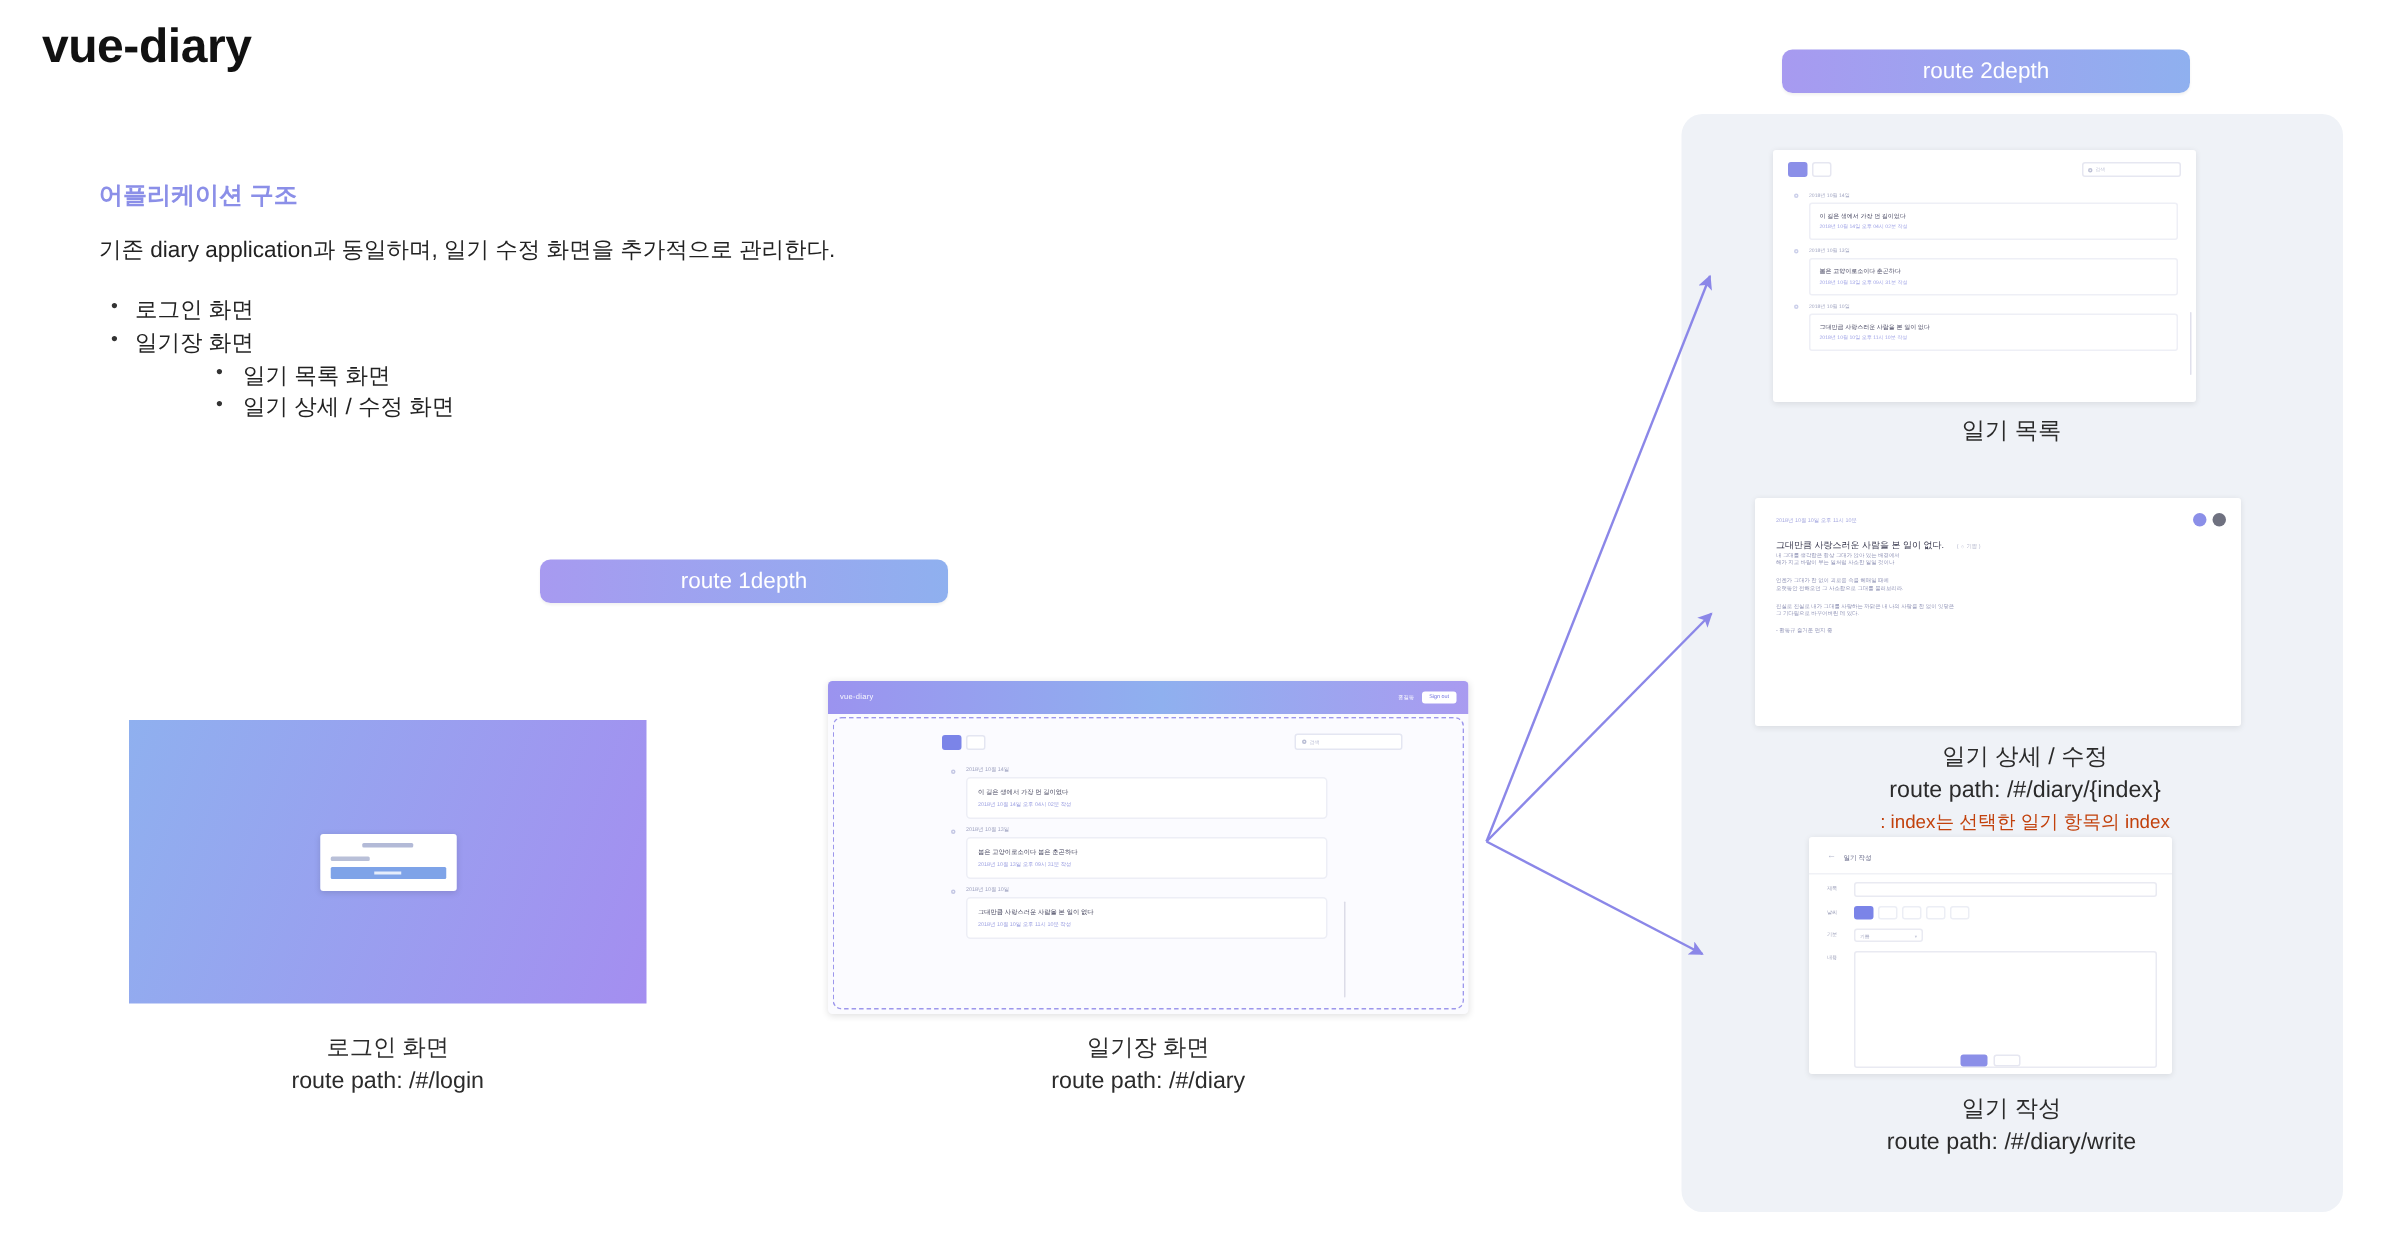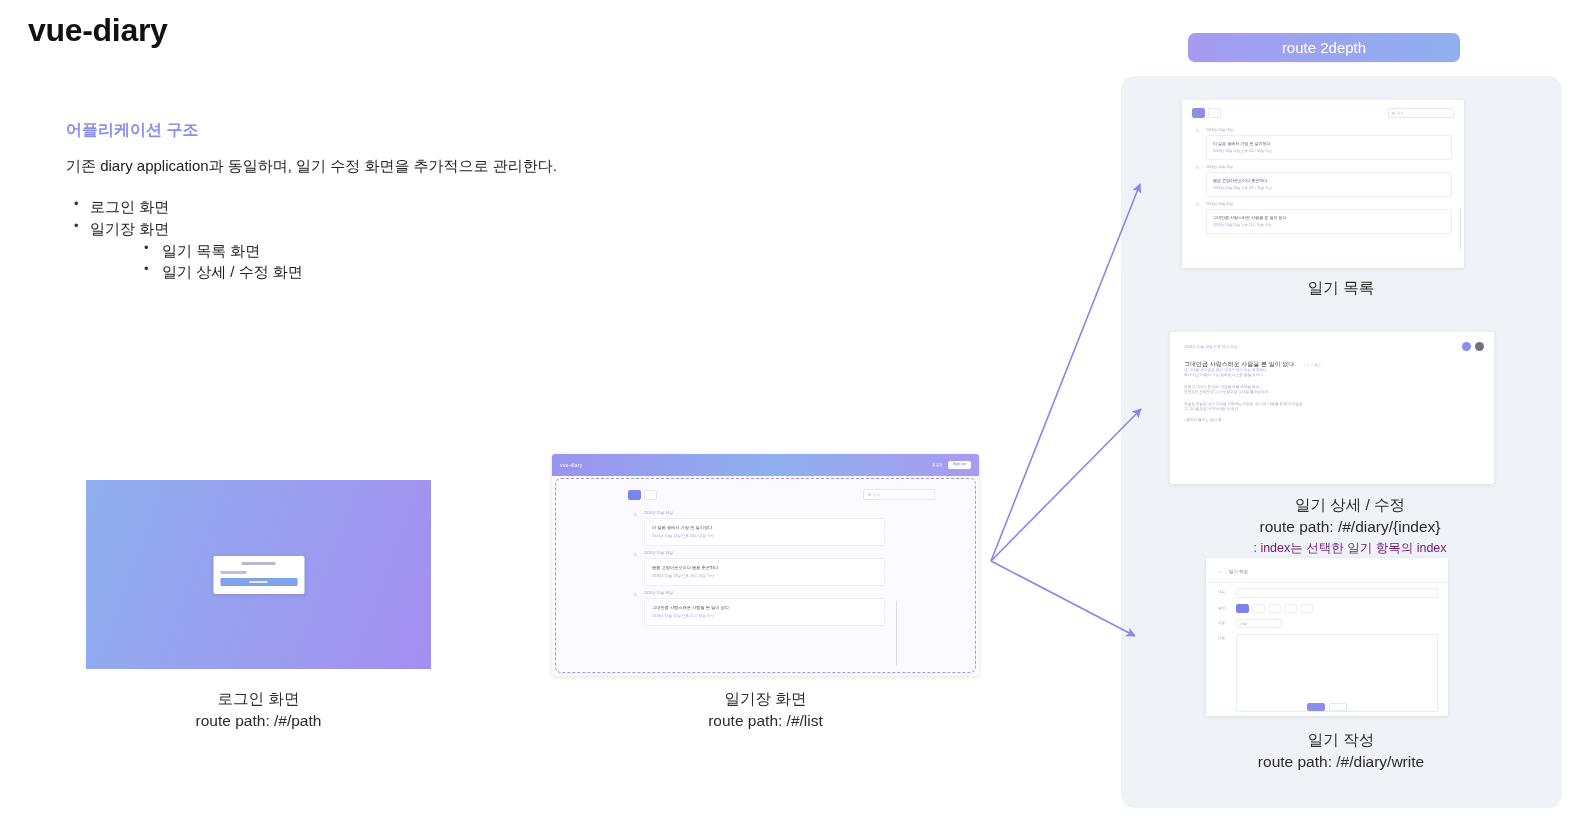--- a/index.html
+++ b/index.html
@@ -55,21 +55,21 @@
     width: 441px; height: 732px;
     background: #eff2f7; border-radius: 14px;
   }
 
   
   .caption {
     position: absolute; text-align: center;
     font-size: 15.5px; color: #2b2b2b; line-height: 1.45;
     white-space: nowrap;
   }
-  .caption .note { font-size: 12.5px; color: #701a75; }
+  .caption .note { font-size: 12.5px; color: #c2410c; }
 
   
   .thumb { position: absolute; overflow: hidden; background: #fff; }
 
   
   #thumb-login {
     left: 86px; top: 480px; width: 345px; height: 189px;
     background: linear-gradient(110deg, #8fb0ef 0%, #a48ef0 100%);
   }
   .login-card {
@@ -256,20 +256,21 @@
         <ul class="sub">
           <li><span>일기 목록 화면</span></li>
           <li><span>일기 상세 / 수정 화면</span></li>
         </ul>
       </li>
     </ul>
   </div>
 
   <div class="panel-2depth"></div>
 
+  <div class="route-badge" id="badge-1depth">route 1depth</div>
   <div class="route-badge" id="badge-2depth">route 2depth</div>
 
   <svg id="arrows" viewBox="0 0 1588 835">
     <defs>
       <marker id="ah" markerWidth="7" markerHeight="7" refX="5.4" refY="3" orient="auto">
         <path d="M0,0 L6,3 L0,6 L1.4,3 z" fill="#8b87e8"></path>
       </marker>
     </defs>
     <line x1="991" y1="561" x2="1140" y2="184" stroke="#8b87e8" stroke-width="1.6" marker-end="url(#ah)"></line>
     <line x1="991" y1="561" x2="1141" y2="409" stroke="#8b87e8" stroke-width="1.6" marker-end="url(#ah)"></line>
@@ -278,21 +279,21 @@
 
   <div class="thumb" id="thumb-login">
     <div class="login-card">
       <div class="lc-title"></div>
       <div class="lc-field"></div>
       <div class="lc-btn"></div>
     </div>
   </div>
   <div class="caption" style="left:86px; top:688px; width:345px;">
     <div>로그인 화면</div>
-    <div>route path:  /#/path</div>
+    <div>route path:  /#/login</div>
   </div>
 
   <div class="thumb" id="thumb-diary">
     <div class="d-header">
       <div class="d-logo">vue-diary</div>
       <div class="d-header-right">
         <div class="d-user">홍길동</div>
         <div class="d-signout">Sign out</div>
       </div>
     </div>
@@ -331,21 +332,21 @@
             <div class="d-card-title">그대만큼 사랑스러운 사람을 본 일이 없다</div>
             <div class="d-card-sub">2018년 10월 10일 오후 11시 10분 작성</div>
           </div>
         </div>
       </div>
       <div class="d-scrollbar"></div>
     </div>
   </div>
   <div class="caption" style="left:552px; top:688px; width:427px;">
     <div>일기장 화면</div>
-    <div>route path:  /#/list</div>
+    <div>route path:  /#/diary</div>
   </div>
 
   <div class="thumb" id="thumb-list">
     <div class="l-toolbar">
       <div style="display:flex;gap:3px;">
         <div class="l-tog on"></div>
         <div class="l-tog"></div>
       </div>
       <div class="l-search">
         <span class="l-s-ico"></span>

